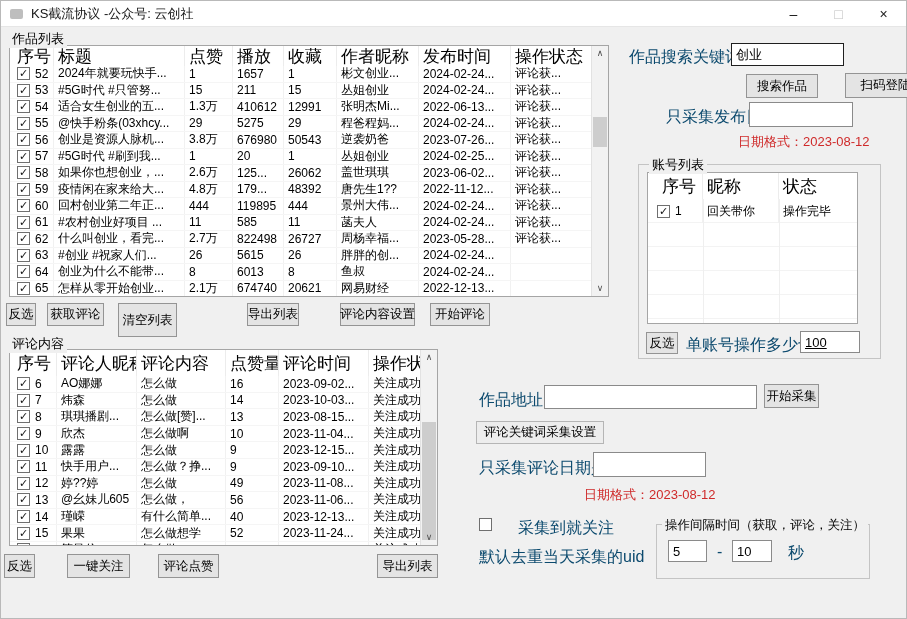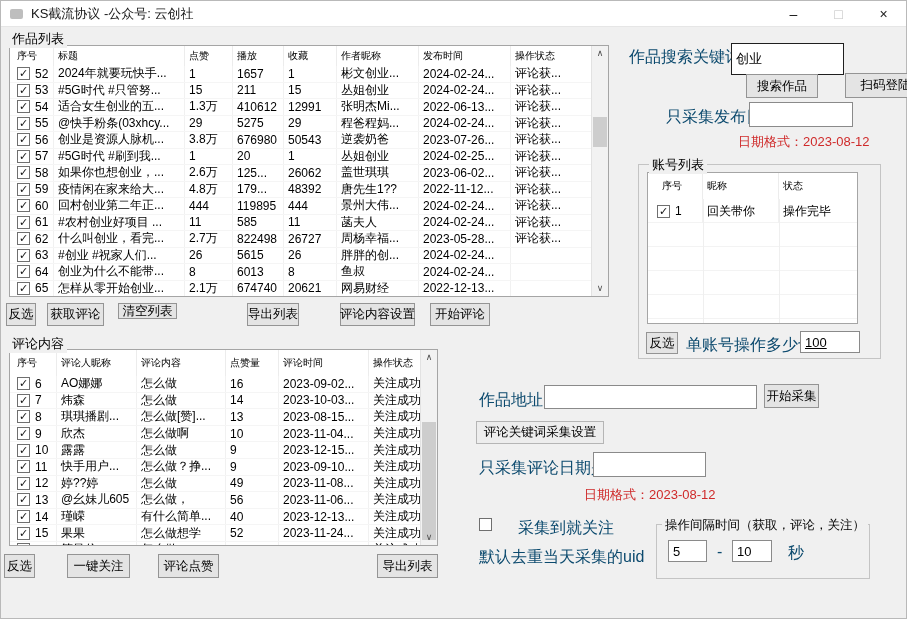--- a/index.html
+++ b/index.html
@@ -17,21 +17,21 @@
 
   .grouplabel { position:absolute; font-size:13px; color:#000; background:#f0f0f0; padding:0 3px; z-index:3; white-space:nowrap; }
   .label { position:absolute; font-size:16px; color:#0c4a6e; white-space:nowrap; }
   .red { position:absolute; font-size:13px; color:#cf2a2a; white-space:nowrap; }
 
   .tablebox { position:absolute; background:#fff; border:1px solid #a5a5a5; overflow:hidden; }
   .thead { display:flex; width:calc(100% - 17px); }
   .tbody { width:calc(100% - 17px); overflow:hidden; }
   .noscroll .thead, .noscroll .tbody { width:100%; }
   .tcell { font-size:12px; padding:0 2px 0 4px; white-space:nowrap; overflow:hidden; border-right:1px solid #f1f1f1; display:flex; align-items:center; flex:none; color:#000; }
-  .thead .tcell { font-size:10px; border-right:1px solid #ececec; }
+  .thead .tcell { font-size:17px; border-right:1px solid #ececec; }
   .thead .c0 { padding-left:12px; }
   .trow { display:flex; border-bottom:1px solid #f5f5f5; }
   .cb { width:13px; height:13px; border:1px solid #6f6f6f; background:#fff; font-size:11px; display:flex; align-items:center; justify-content:center; margin-right:5px; flex:none; color:#111; line-height:1; }
   .rid { font-size:12px; }
 
   
   .works-table .thead { height:20px; }
   .works-table .trow { height:16.5px; }
   .works-table .c0 { width:44px; padding-left:7px; }
   .works-table .c1 { width:131px; }
@@ -286,21 +286,21 @@
       </div>
     <div class="vscroll">
       <span class="arr up">∧</span>
       <div class="thumb" style="top:71px;height:30px;"></div>
       <span class="arr down">∨</span>
     </div>
   </div>
 
   <div class="btn" style="left:5px;top:302px;width:30px;height:23px;">反选</div>
   <div class="btn" style="left:46px;top:302px;width:57px;height:23px;">获取评论</div>
-  <div class="btn" style="left:117px;top:302px;width:59px;height:16px;">清空列表</div>
+  <div class="btn" style="left:117px;top:302px;width:59px;height:34px;">清空列表</div>
   <div class="btn" style="left:246px;top:302px;width:52px;height:23px;">导出列表</div>
   <div class="btn" style="left:339px;top:302px;width:75px;height:23px;">评论内容设置</div>
   <div class="btn" style="left:429px;top:302px;width:60px;height:23px;">开始评论</div>
 
   <span class="grouplabel" style="left:8px;top:334px;">评论内容</span>
   <div class="tablebox comments-table" style="left:8px;top:348px;width:429px;height:197px;">
     <div class="thead">
         <div class="tcell c0">序号</div>
         <div class="tcell c1">评论人昵称</div>
         <div class="tcell c2">评论内容</div>
@@ -437,21 +437,21 @@
       <span class="arr down">∨</span>
     </div>
   </div>
 
   <div class="btn" style="left:3px;top:553px;width:31px;height:24px;">反选</div>
   <div class="btn" style="left:66px;top:553px;width:63px;height:24px;">一键关注</div>
   <div class="btn" style="left:157px;top:553px;width:61px;height:24px;">评论点赞</div>
   <div class="btn" style="left:376px;top:553px;width:61px;height:24px;">导出列表</div>
 
   <span class="label" style="left:628px;top:46px;">作品搜索关键词:</span>
-  <input class="input" style="left: 730px; top: 42px; width: 113px; height: 32px; border-color: rgb(31, 31, 31);" value="创业">
+  <input class="input" style="left: 730px; top: 42px; width: 113px; height: 23px; border-color: rgb(31, 31, 31);" value="创业">
   <div class="btn" style="left:745px;top:73px;width:72px;height:24px;">搜索作品</div>
   <div class="btn" style="left:844px;top:72px;width:81px;height:25px;">扫码登陆</div>
   <span class="label" style="left:665px;top:106px;">只采集发布日期是:</span>
   <input class="input" style="left: 748px; top: 101px; width: 104px; height: 25px;" value="">
   <span class="red" style="left:737px;top:132px;">日期格式：2023-08-12</span>
 
   <div class="groupbox" style="left:637px;top:163px;width:243px;height:195px;"></div>
   <span class="grouplabel" style="left:648px;top:155px;">账号列表</span>
   <div class="tablebox accounts-table noscroll" style="left:646px;top:171px;width:211px;height:152px;">
     <div class="thead">

